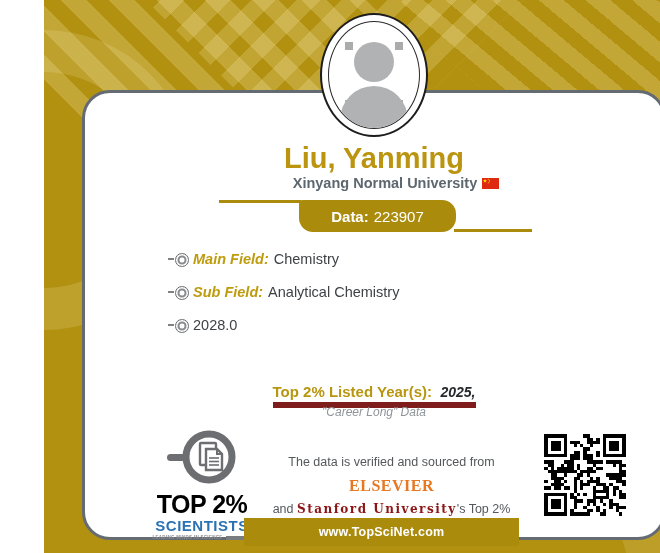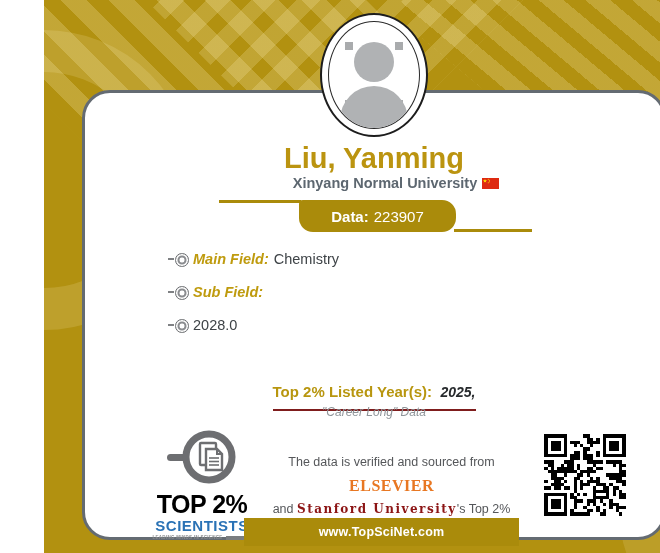--- a/index.html
+++ b/index.html
@@ -61,21 +61,21 @@
   .bullet::before { content:""; position:absolute; left:0; top:5px; width:6px; height:2.5px; background:#7f8184; }
   .bullet::after { content:""; position:absolute; left:7px; top:0.5px; width:11.5px; height:11.5px;
     border:1.5px solid #6f7174; border-radius:50%;
     box-shadow: inset 0 0 0 1.5px #ffffff, inset 0 0 0 3.5px #8a8c8f; }
   .d-label { color:#bf9b0e; font-weight:bold; margin-right:5px; white-space:pre;font-style:italic; }
   .d-value { color:#3e4347; white-space:pre; }
   .d-label2 { color:#bf9b0e; font-weight:bold; margin:0 5px 0 5px; white-space:pre; }
 
   
   .years-wrap { position:absolute; z-index:2; left:0; top:383px; width:660px; text-align:center; }
-  .years-underline { display:inline-block; border-bottom:2px solid #7f1d1d; padding-bottom:8px; }
+  .years-underline { display:inline-block; border-bottom:6px solid #7f1d1d; padding-bottom:1px; }
   .years-head { font-size:15px; font-weight:bold; color:#b8960f; }
   .years-val { font-size:14px; font-weight:bold; font-style:italic; color:#26292c; margin-left:4px; }
   .years-sub { position:absolute; z-index:2; left:0; top:405px; width:660px; text-align:center;
     font-size:12px; font-style:italic; color:#8e9499; }
 
   
   .logo { position:absolute; z-index:2; left:104px; top:430px; width:108px; text-align:center; }
   .logo-top { font-size:25px; font-weight:800; color:#000000; line-height:1; letter-spacing:-0.5px; }
   .logo-sci { font-size:15px; font-weight:800; color:#2a72b5; line-height:1.15; letter-spacing:0.5px; }
   .logo-tagrow { display:flex; align-items:center; justify-content:center; gap:3px; margin-top:1px; }
@@ -143,20 +143,21 @@
 
   <div class="details">
     <div class="detail-row">
       <span class="bullet"></span>
       <span class="d-label">Main Field:</span>
       <span class="d-value">Chemistry</span>
     </div>
     <div class="detail-row">
       <span class="bullet"></span>
       <span class="d-label">Sub Field:</span>
+      <span class="d-value">Analytical Chemistry</span>
     </div>
     <div class="detail-row">
       <span class="bullet"></span>
       <span class="d-value">2028.0</span>
     </div>
   </div>
 
   <div class="years-wrap">
     <span class="years-underline">
       <span class="years-head">Top 2% Listed Year(s):</span>

